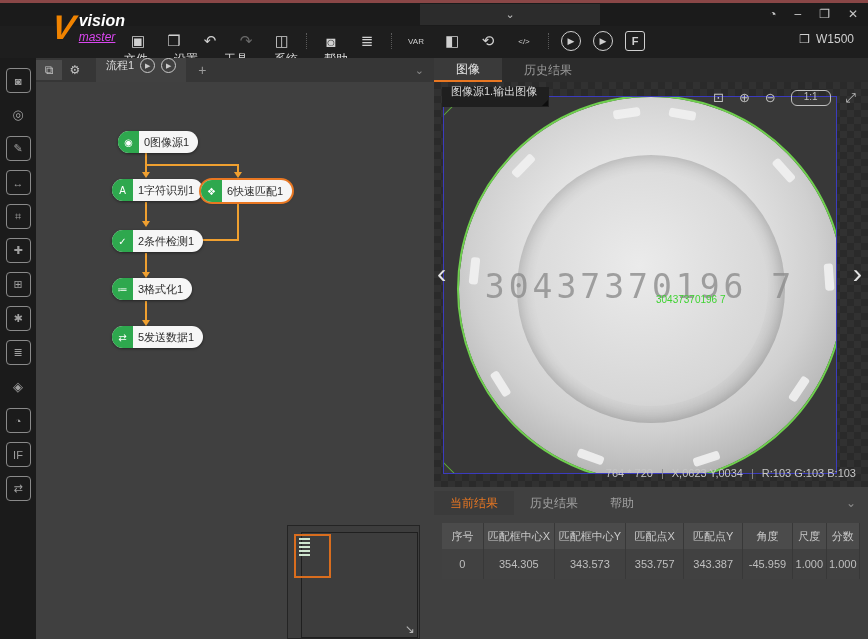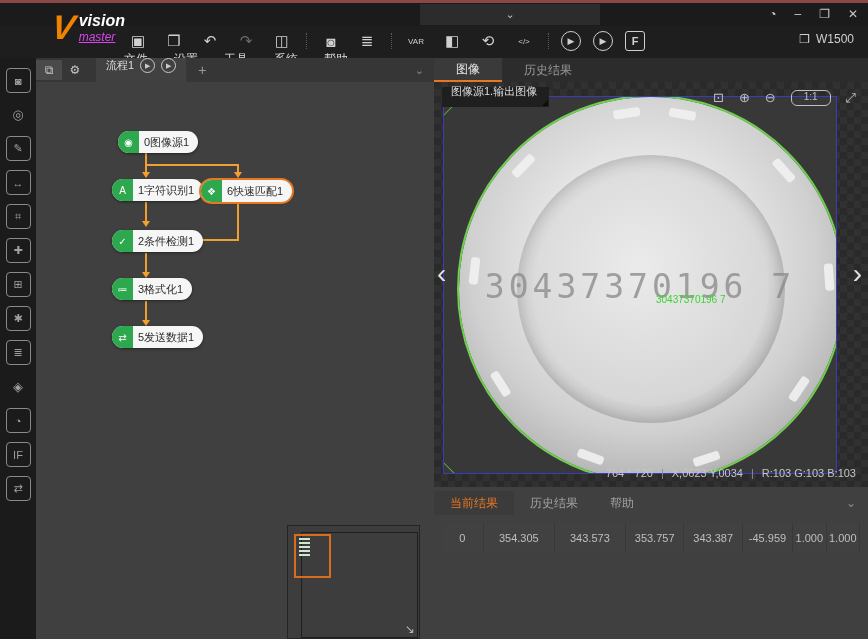--- a/index.html
+++ b/index.html
@@ -289,20 +289,30 @@
 </div>
 
 <div id="results" class="abs">
   <div id="res-tabs">
     <span class="rtab active">当前结果</span>
     <span class="rtab">历史结果</span>
     <span class="rtab">帮助</span>
     <span id="res-collapse">⌄</span>
   </div>
   <div id="res-table">
+    <div class="trow head">
+      <span class="tcell c0">序号</span>
+      <span class="tcell c1">匹配框中心X</span>
+      <span class="tcell c2">匹配框中心Y</span>
+      <span class="tcell c3">匹配点X</span>
+      <span class="tcell c4">匹配点Y</span>
+      <span class="tcell c5">角度</span>
+      <span class="tcell c6">尺度</span>
+      <span class="tcell c7">分数</span>
+    </div>
     <div class="trow data">
       <span class="tcell c0">0</span>
       <span class="tcell c1">354.305</span>
       <span class="tcell c2">343.573</span>
       <span class="tcell c3">353.757</span>
       <span class="tcell c4">343.387</span>
       <span class="tcell c5">-45.959</span>
       <span class="tcell c6">1.000</span>
       <span class="tcell c7">1.000</span>
     </div>

